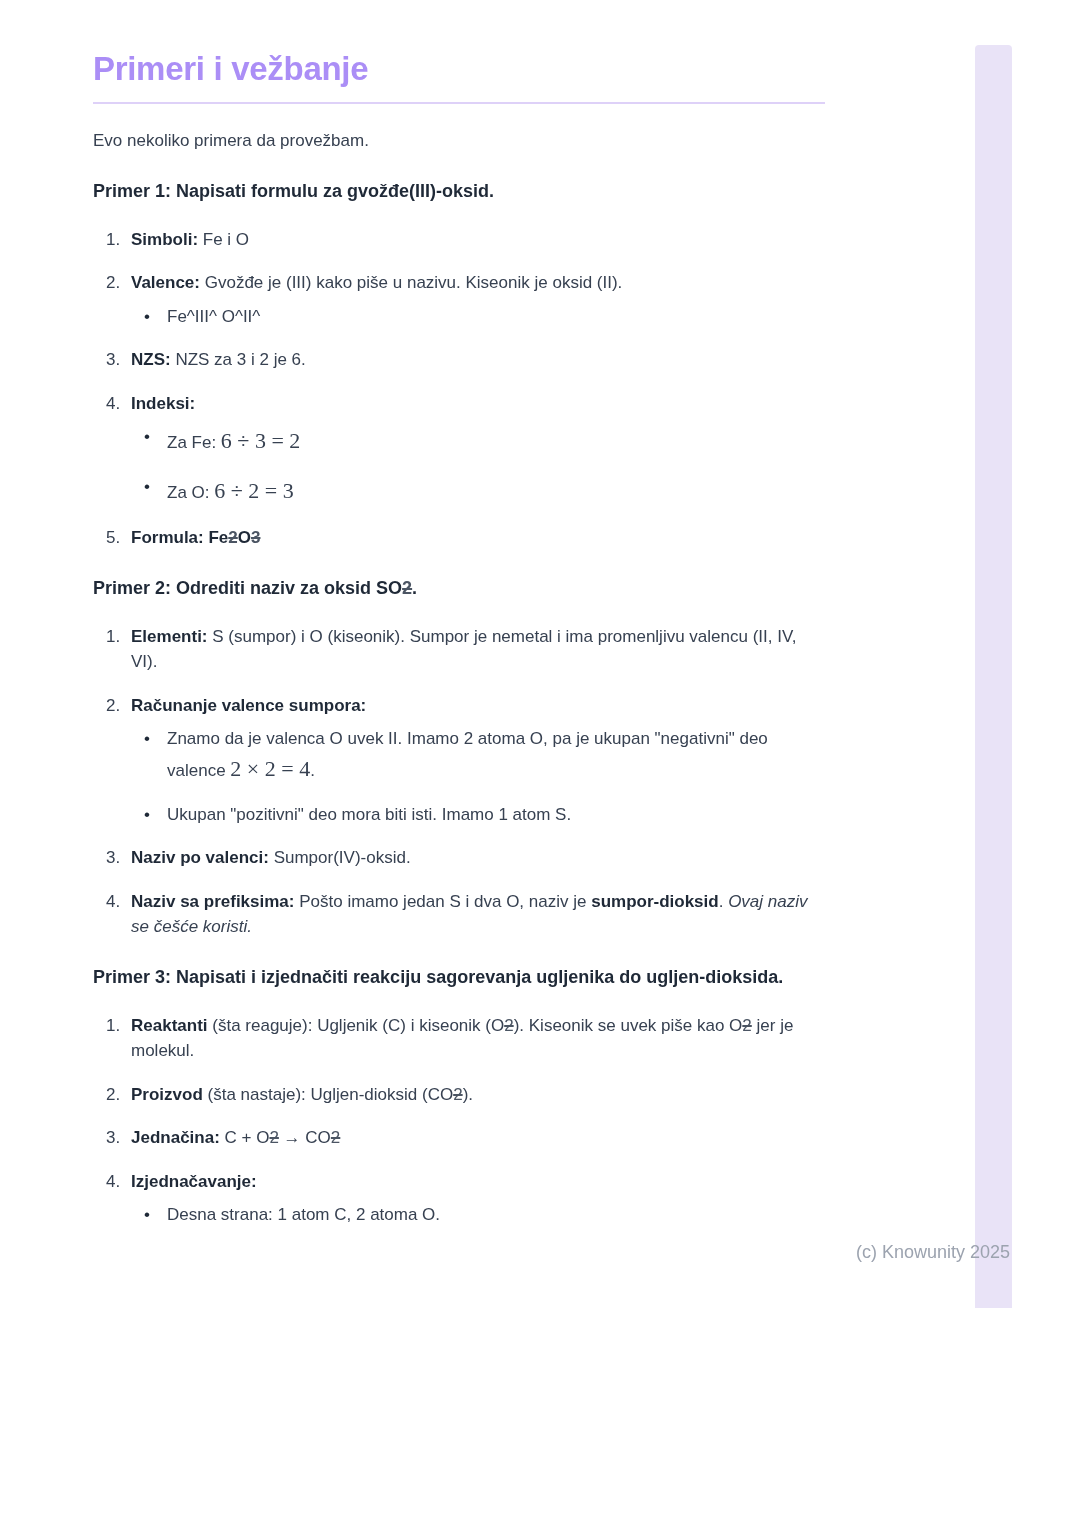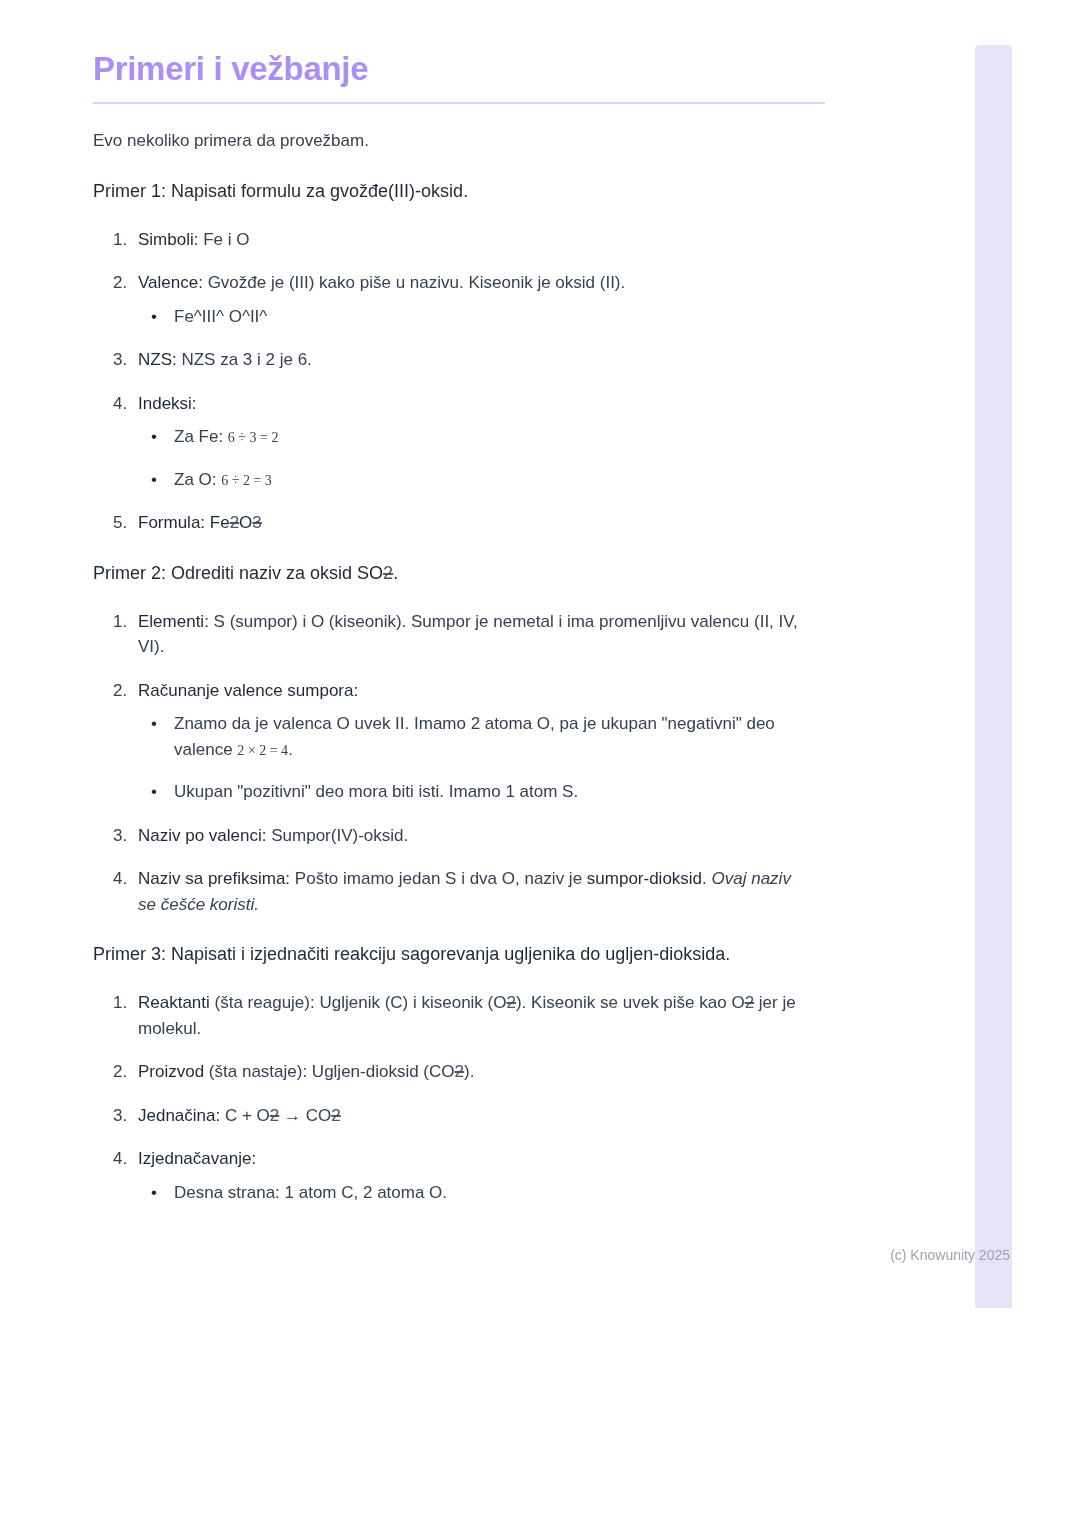--- a/index.html
+++ b/index.html
@@ -64,21 +64,21 @@
     margin: 0;
     padding: 0;
     counter-reset: li;
     font-size: 17px;
     line-height: 1.5;
   }
   .num-item {
     counter-increment: li;
     position: relative;
     padding-left: 33px;
-    margin: 0 12px 18px;
+    margin: 0 5px 18px;
   }
   .num-item::before {
     content: counter(li) ".";
     position: absolute;
     left: 8px;
     color: #374151;
   }
   .bullet-list {
     list-style: none;
     margin: 8px 0 2px;
@@ -90,36 +90,36 @@
     margin: 0 0 17px;
   }
   .bullet-item:last-child { margin-bottom: 2px; }
   .bullet-item::before {
     content: "\2022";
     position: absolute;
     left: 0;
     color: #1f2937;
     font-size: 17px;
   }
-  .fb { font-weight: 400; color: #1f2937; }
+  .fb { font-weight: 700; color: #1f2937; }
   .fi { font-style: italic; }
   .fst {
     text-decoration: line-through;
     text-decoration-thickness: 1.5px;
     color: #4b5563;
   }
   .fm {
     font-family: "Liberation Serif", serif;
-    font-size: 14px;
+    font-size: 22px;
   }
   .footer {
     position: absolute;
     right: 70px;
     bottom: 45px;
-    font-size: 14px;
+    font-size: 18px;
     color: #9ca3af;
   }
 </style>
 </head>
 <body>
 
 <div class="page">
   <div class="scrollbar"></div>
 
   <main class="content">

